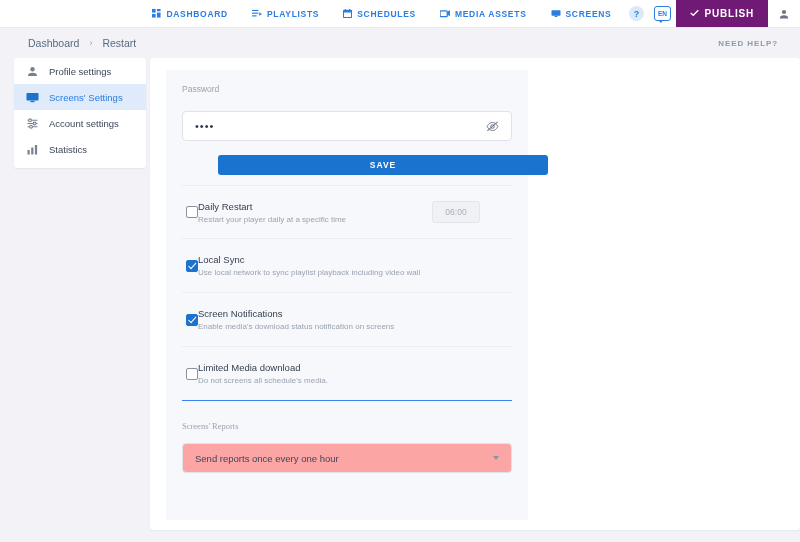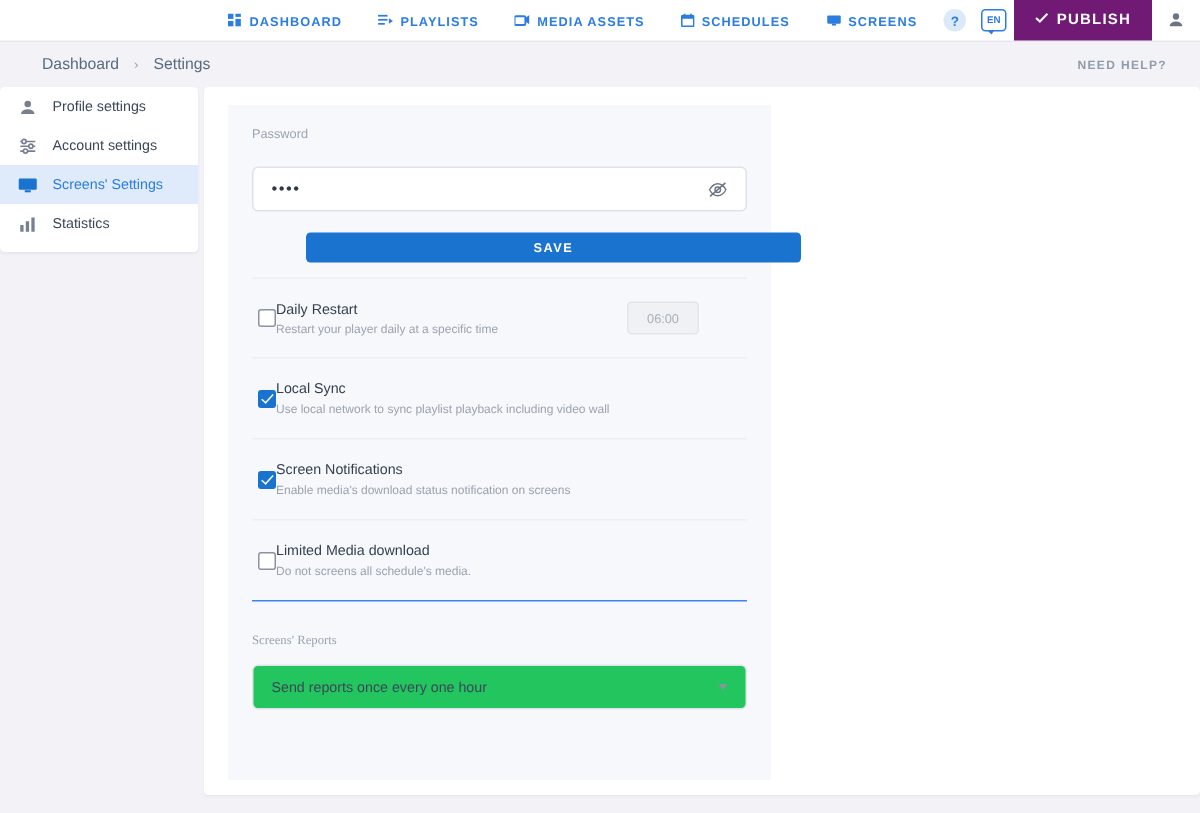--- a/index.html
+++ b/index.html
@@ -120,21 +120,21 @@
     letter-spacing: 0.9px;
     color: #8f9bab;
     font-weight: bold;
     cursor: pointer;
   }
 
   
   .body-wrap {
     display: flex;
     height: 484px;
-    padding-left: 0;
+    padding-left: 14px;
   }
 
   .sidebar {
     width: 132px;
     background: #ffffff;
     border-radius: 3px;
     height: 110px;
     overflow: hidden;
     box-shadow: 0 1px 2px rgba(40,50,80,0.06);
     flex-shrink: 0;
@@ -267,21 +267,21 @@
 
   .reports-label {
     font-size: 8.5px;
     color: #9aa3b0;
     margin-top: 20px;
     margin-bottom: 12px;
     font-family: Liberation Serif, serif;
   }
   .select-box {
     height: 30px;
-    background: #22c55e;
+    background: #fca5a5;
     border: 1px solid #e0e3ea;
     border-radius: 4px;
     display: flex;
     align-items: center;
     justify-content: space-between;
     padding: 0 12px;
     cursor: pointer;
   }
   .select-val { font-size: 9.5px; color: #3b4758; }
   .caret {
@@ -316,43 +316,43 @@
           <rect x="0" y="4" width="7" height="1.3" fill="#2b7de0"></rect>
           <rect x="0" y="7" width="5" height="1.3" fill="#2b7de0"></rect>
           <polygon points="8,3.5 11,5.5 8,7.5" fill="#2b7de0"></polygon>
         </svg>
       </span>
       <span>PLAYLISTS</span>
     </div>
 
     <div class="nav-item">
       <span class="nav-ico">
-        <svg width="10" height="9" viewBox="0 0 11 10">
-          <rect x="0" y="2" width="8" height="6.5" rx="1" fill="none" stroke="#2b7de0" stroke-width="1.4"></rect>
-          <polygon points="8,3.2 11,1.2 11,8 8,6" fill="#2b7de0"></polygon>
-        </svg>
-      </span>
-      <span>MEDIA ASSETS</span>
-    </div>
-
-    <div class="nav-item">
-      <span class="nav-ico">
         <svg width="9" height="9" viewBox="0 0 10 10">
           <rect x="0.5" y="1.5" width="9" height="8" rx="0.8" fill="none" stroke="#2b7de0" stroke-width="1.3"></rect>
           <rect x="0.5" y="1.5" width="9" height="2.4" fill="#2b7de0"></rect>
           <rect x="2" y="0" width="1.2" height="2.4" fill="#2b7de0"></rect>
           <rect x="6.8" y="0" width="1.2" height="2.4" fill="#2b7de0"></rect>
         </svg>
       </span>
       <span>SCHEDULES</span>
     </div>
 
     <div class="nav-item">
       <span class="nav-ico">
         <svg width="10" height="9" viewBox="0 0 11 10">
+          <rect x="0" y="2" width="8" height="6.5" rx="1" fill="none" stroke="#2b7de0" stroke-width="1.4"></rect>
+          <polygon points="8,3.2 11,1.2 11,8 8,6" fill="#2b7de0"></polygon>
+        </svg>
+      </span>
+      <span>MEDIA ASSETS</span>
+    </div>
+
+    <div class="nav-item">
+      <span class="nav-ico">
+        <svg width="10" height="9" viewBox="0 0 11 10">
           <rect x="0.5" y="1.5" width="10" height="6" rx="0.8" fill="#2b7de0"></rect>
           <rect x="4" y="7.5" width="3" height="1.4" fill="#2b7de0"></rect>
         </svg>
       </span>
       <span>SCREENS</span>
     </div>
   </div>
 
   <div class="nav-right">
     <div class="icon-btn">
@@ -377,61 +377,61 @@
         </svg>
       </span>
     </div>
   </div>
 </div>
 
 <div class="breadcrumb-bar">
   <div class="crumbs">
     <span class="crumb">Dashboard</span>
     <span class="crumb-sep">›</span>
-    <span class="crumb">Settings</span>
+    <span class="crumb">Restart</span>
   </div>
   <div class="need-help">NEED HELP?</div>
 </div>
 
 <div class="body-wrap">
 
   <div class="sidebar">
 
     <div class="side-item">
       <span class="side-ico">
         <svg width="11" height="11" viewBox="0 0 11 11">
           <circle cx="5.5" cy="3.3" r="2.2" fill="#77808f"></circle>
           <path d="M1 10 a4.5 3.2 0 0 1 9 0 z" fill="#77808f"></path>
         </svg>
       </span>
       <span>Profile settings</span>
+    </div>
+
+    <div class="side-item active">
+      <span class="side-ico">
+        <svg width="13" height="11" viewBox="0 0 13 11">
+          <rect x="0.5" y="1" width="12" height="7.5" rx="0.8" fill="#1a73cf"></rect>
+          <rect x="4.5" y="8.8" width="4" height="1.4" fill="#1a73cf"></rect>
+        </svg>
+      </span>
+      <span>Screens' Settings</span>
     </div>
 
     <div class="side-item">
       <span class="side-ico">
         <svg width="11" height="11" viewBox="0 0 11 11">
           <line x1="0.5" y1="2.3" x2="10.5" y2="2.3" stroke="#77808f" stroke-width="1.1"></line>
           <line x1="0.5" y1="5.5" x2="10.5" y2="5.5" stroke="#77808f" stroke-width="1.1"></line>
           <line x1="0.5" y1="8.7" x2="10.5" y2="8.7" stroke="#77808f" stroke-width="1.1"></line>
           <circle cx="3" cy="2.3" r="1.4" fill="#fff" stroke="#77808f" stroke-width="1.1"></circle>
           <circle cx="7.6" cy="5.5" r="1.4" fill="#fff" stroke="#77808f" stroke-width="1.1"></circle>
           <circle cx="4" cy="8.7" r="1.4" fill="#fff" stroke="#77808f" stroke-width="1.1"></circle>
         </svg>
       </span>
       <span>Account settings</span>
-    </div>
-
-    <div class="side-item active">
-      <span class="side-ico">
-        <svg width="13" height="11" viewBox="0 0 13 11">
-          <rect x="0.5" y="1" width="12" height="7.5" rx="0.8" fill="#1a73cf"></rect>
-          <rect x="4.5" y="8.8" width="4" height="1.4" fill="#1a73cf"></rect>
-        </svg>
-      </span>
-      <span>Screens' Settings</span>
     </div>
 
     <div class="side-item">
       <span class="side-ico">
         <svg width="11" height="11" viewBox="0 0 11 11">
           <rect x="0.5" y="6" width="2.2" height="4.5" fill="#77808f"></rect>
           <rect x="4.2" y="3.5" width="2.2" height="7" fill="#77808f"></rect>
           <rect x="7.9" y="1" width="2.2" height="9.5" fill="#77808f"></rect>
         </svg>
       </span>

